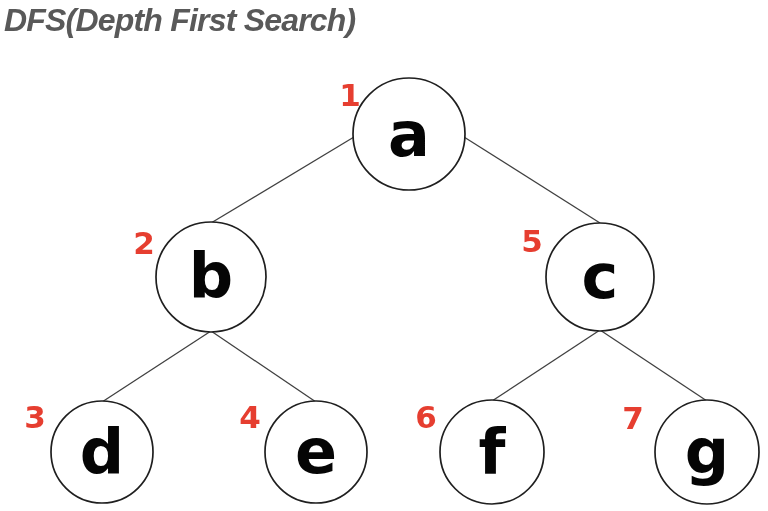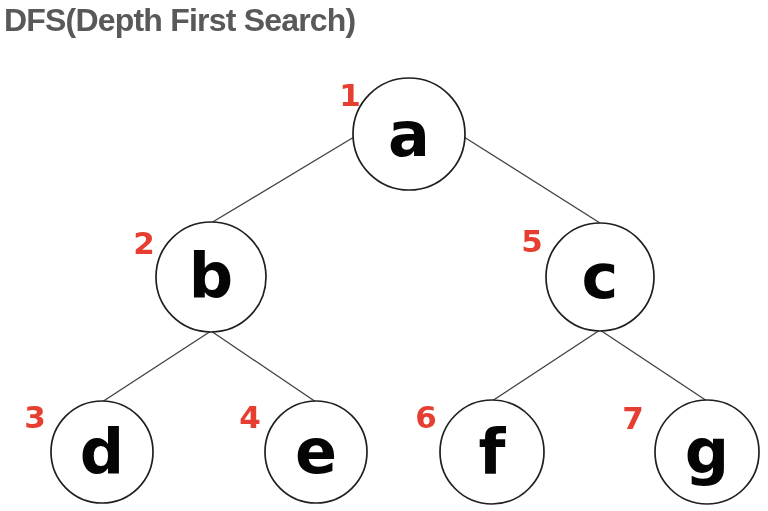--- a/index.html
+++ b/index.html
@@ -15,20 +15,21 @@
   .page-title {
     position: absolute;
     left: 4px;
     top: 2px;
     margin: 0;
     font-size: 32px;
     font-weight: 700;
     letter-spacing: -0.8px;
     color: var(--title-text, #595959);
     user-select: none;
+    font-style: italic;
   }
   svg.tree {
     position: absolute;
     left: 0;
     top: 0;
   }
   .edge {
     stroke: var(--edge-line, #404040);
     stroke-width: 1.3;
     fill: none;

